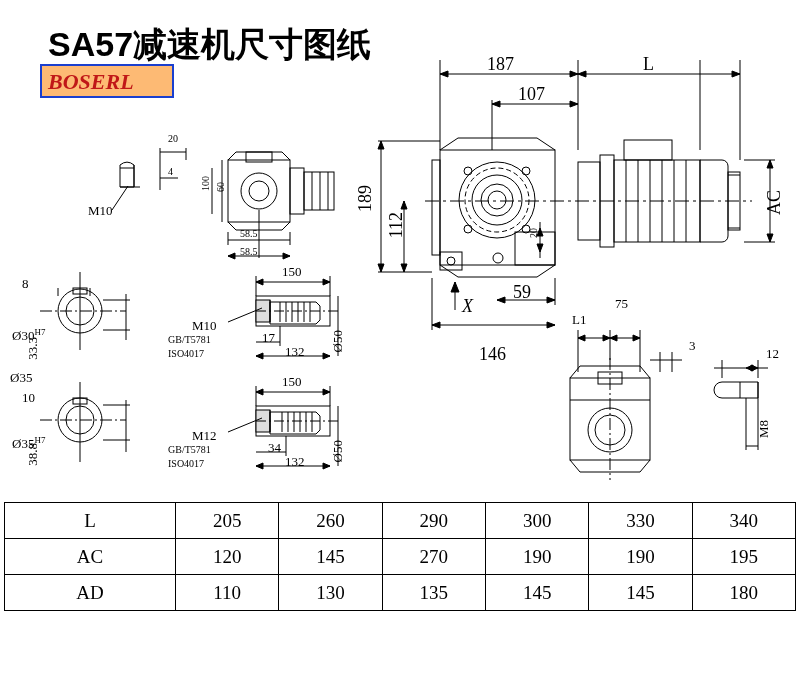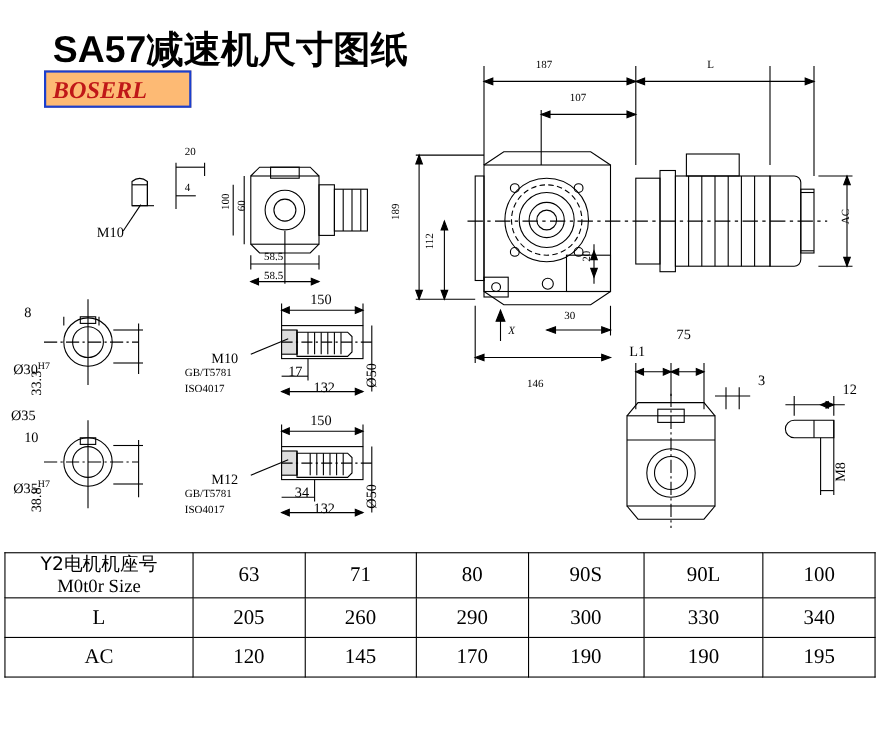--- a/index.html
+++ b/index.html
@@ -26,21 +26,21 @@
   }
   #logo span{
     position:absolute;left:6px;top:3px;
     font-size:22px;font-weight:bold;font-style:italic;
     color:#c01818;
     font-family:"Liberation Serif", serif;
   }
   svg{position:absolute;left:0;top:0;}
   .dim{font-family:"Liberation Serif", serif;font-size:13px;}
   .dimS{font-family:"Liberation Serif", serif;font-size:10px;}
-  .dimB{font-family:"Liberation Serif", serif;font-size:10px;text-align:right;}
+  .dimB{font-family:"Liberation Serif", serif;font-size:18px;text-align:right;}
   
   #tbl{
     position:absolute;left:4px;top:502px;width:792px;
     border-collapse:collapse;
   }
   #tbl td{
     border:1px solid #000;
     text-align:center;
     font-family:"Liberation Serif", serif;
     font-size:19px;
@@ -310,21 +310,21 @@
 <div class="abs dimB" style="left:487px;top:54px;">187</div>
 <div class="abs dimB" style="left:643px;top:54px;">L</div>
 <div class="abs dimB" style="left:518px;top:84px;">107</div>
 
 <div class="abs dimB" style="left:355px;top:185px;writing-mode:vertical-rl;transform:rotate(180deg);">189</div>
 <div class="abs dimB" style="left:386px;top:212px;writing-mode:vertical-rl;transform:rotate(180deg);">112</div>
 <div class="abs dimB" style="left:764px;top:190px;writing-mode:vertical-rl;transform:rotate(180deg);">AC</div>
 <div class="abs dimS" style="left:528px;top:228px;writing-mode:vertical-rl;transform:rotate(180deg);">20</div>
 
 <div class="abs dimB" style="left:462px;top:296px;font-style:italic;">X</div>
-<div class="abs dimB" style="left:513px;top:282px;">30</div>
+<div class="abs dimB" style="left:513px;top:282px;">59</div>
 <div class="abs dimB" style="left:479px;top:344px;">146</div>
 
 <div class="abs dim" style="left:572px;top:312px;">L1</div>
 <div class="abs dim" style="left:615px;top:296px;">75</div>
 <div class="abs dim" style="left:689px;top:338px;">3</div>
 <div class="abs dim" style="left:766px;top:346px;">12</div>
 <div class="abs dim" style="left:756px;top:420px;writing-mode:vertical-rl;transform:rotate(180deg);">M8</div>
 
 <div class="abs dim" style="left:88px;top:203px;">M10</div>
 <div class="abs dimS" style="left:168px;top:133px;">20</div>
@@ -354,44 +354,41 @@
 <div class="abs dim" style="left:282px;top:374px;">150</div>
 <div class="abs dim" style="left:268px;top:440px;">34</div>
 <div class="abs dim" style="left:285px;top:454px;">132</div>
 <div class="abs dim" style="left:330px;top:440px;writing-mode:vertical-rl;transform:rotate(180deg);">Ø50</div>
 <div class="abs dim" style="left:192px;top:428px;">M12</div>
 <div class="abs dimS" style="left:168px;top:444px;">GB/T5781</div>
 <div class="abs dimS" style="left:168px;top:458px;">ISO4017</div>
 
 <table id="tbl">
   <tbody>
-      <tr>
-    <td class="hdr0">
-      <div class="cn">Y2电机机座号</div>
-      <div>M0t0r Size</div>
-    </td>
-    <td>63</td>
-    <td>71</td>
-    <td>80</td>
-    <td>90S</td>
-    <td>90L</td>
-    <td>100</td>
-  </tr>
   <tr>
     <td class="lbl">L</td>
     <td>205</td>
     <td>260</td>
     <td>290</td>
     <td>300</td>
     <td>330</td>
     <td>340</td>
   </tr>
   <tr>
     <td class="lbl">AC</td>
     <td>120</td>
     <td>145</td>
-    <td>170</td>
+    <td>270</td>
     <td>190</td>
     <td>190</td>
     <td>195</td>
   </tr>
+  <tr>
+    <td class="lbl">AD</td>
+    <td>110</td>
+    <td>130</td>
+    <td>135</td>
+    <td>145</td>
+    <td>145</td>
+    <td>180</td>
+  </tr>
 </tbody>
   </table>
 
 </body></html>

